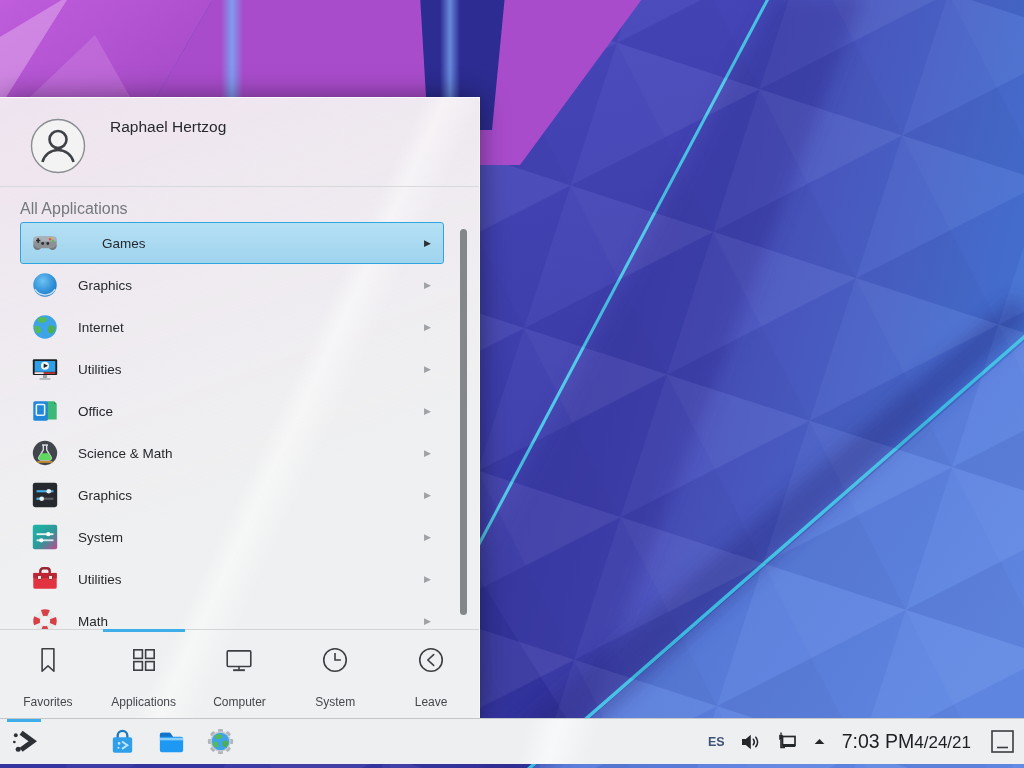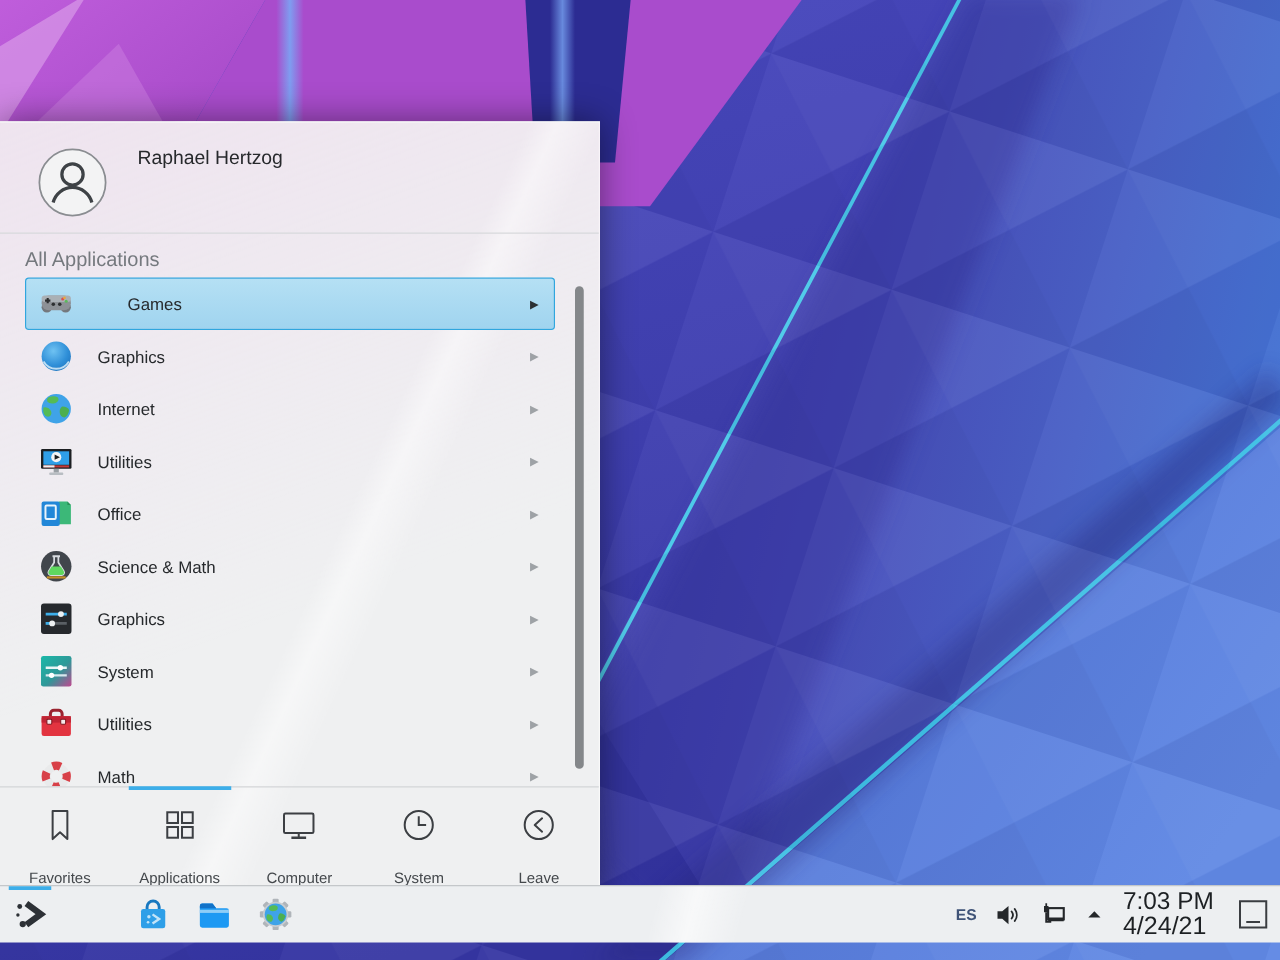--- a/index.html
+++ b/index.html
@@ -41,37 +41,37 @@
 
   .tabbar{position:absolute;left:0;bottom:0;width:100%;height:92px;border-top:1px solid #d3d5d7;display:flex;}
   .tab{position:relative;flex:1 1 0;display:flex;flex-direction:column;align-items:center;
     padding-top:15px;gap:20px;cursor:pointer;background:none;border:none;font-family:inherit;}
   .tab.active::before{content:"";position:absolute;top:-1px;left:7px;right:7px;height:3px;background:#3daee9;}
   .tab .ic{width:30px;height:30px;}
   .tab .ic svg{width:30px;height:30px;display:block;}
   .tab-label{font-size:12px;color:#44484c;}
 
   
-  .taskbar{position:absolute;left:0;bottom:14px;width:1024px;height:46px;
+  .taskbar{position:absolute;left:0;bottom:4px;width:1024px;height:46px;
     background:linear-gradient(105deg, rgba(255,255,255,0) 51%, rgba(255,255,255,.6) 54%, rgba(255,255,255,0) 58%),#edeff1;
     border-top:1px solid rgba(120,125,130,.35);display:flex;align-items:center;padding:0 8px 0 6px;}
   .task-apps{display:flex;align-items:center;gap:13px;height:100%;}
   .task-app{position:relative;width:36px;height:100%;display:flex;align-items:center;justify-content:center;
     background:none;border:none;cursor:pointer;padding:0;}
   .task-app svg{width:31px;height:31px;display:block;}
   .task-app.active::before{content:"";position:absolute;top:0;left:1px;right:1px;height:3px;background:#3daee9;}
   .tray{margin-left:auto;display:flex;align-items:center;gap:13px;}
   .kbd{font-size:12.5px;font-weight:bold;color:#3f5377;cursor:pointer;}
   .tray-icon{width:24px;height:24px;background:none;border:none;padding:0;cursor:pointer;}
   .tray-icon svg{width:24px;height:24px;display:block;}
   .tray-icon.small{width:15px;}
   .tray-icon.small svg{width:15px;height:15px;}
-  .clock{display:flex;flex-direction:column;align-items:flex-start;line-height:1.05;cursor:pointer;padding:0 2px;}
+  .clock{display:flex;align-items:flex-end;line-height:1.05;cursor:pointer;padding:0 2px;}
   .time{font-size:19.5px;color:#1d2023;}
-  .date{font-size:20px;color:#1d2023;}
+  .date{font-size:17px;color:#1d2023;}
   .show-desktop{width:27px;height:27px;background:none;border:none;padding:0;cursor:pointer;margin-left:3px;}
   .show-desktop svg{width:27px;height:27px;display:block;}
 </style>
 </head>
 <body>
 
 <div class="screen">
 
   <svg class="wallpaper" viewBox="0 0 1024 768" preserveAspectRatio="none">
     <defs>

